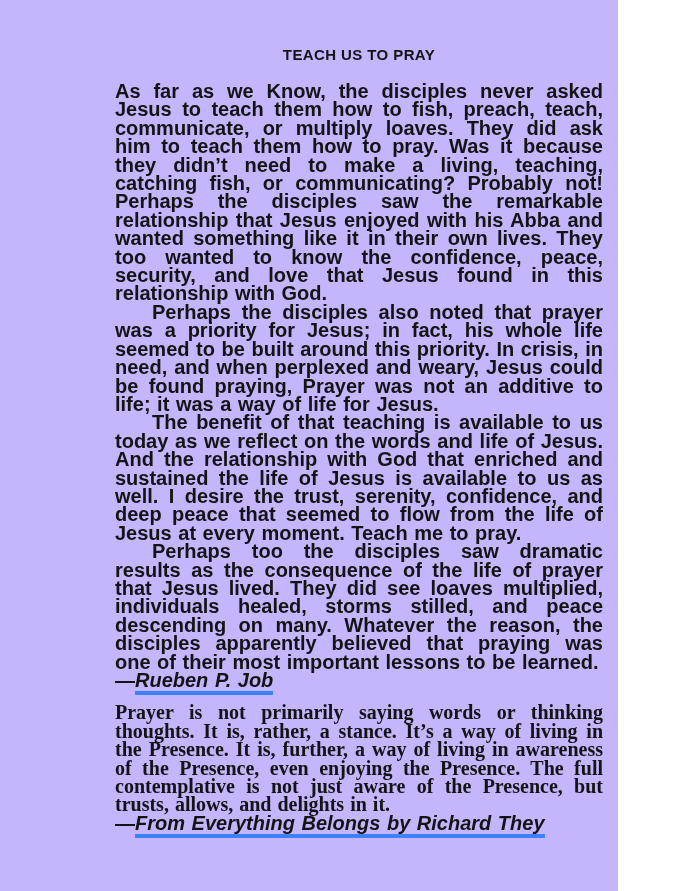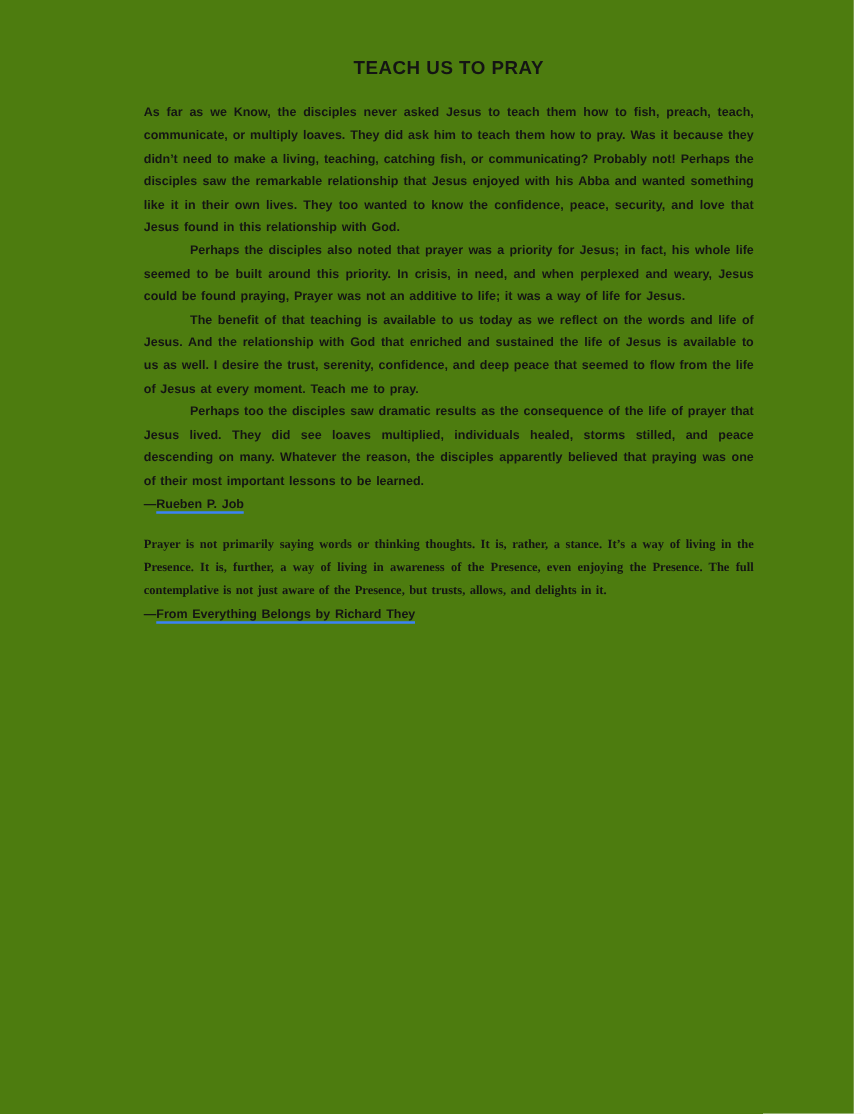--- a/index.html
+++ b/index.html
@@ -2,23 +2,23 @@
 <html><head>
 <meta charset="utf-8">
 <style>
   html, body {
     margin: 0;
     padding: 0;
     background: #ffffff;
   }
   .page {
     position: relative;
-    width: 683px;
+    width: 618px;
     height: 891px;
-    background: #4d7c0f;
+    background: #c4b5fd;
     overflow: hidden;
     font-family: "Liberation Sans", sans-serif;
     color: #141414;
   }
   .doc-title {
     position: absolute;
     top: 46px;
     left: 115px;
     width: 488px;
     margin: 0;
@@ -26,41 +26,42 @@
     font-size: 15px;
     font-weight: bold;
     letter-spacing: 0.4px;
     color: #141414;
   }
   .text-block {
     position: absolute;
     top: 82px;
     left: 115px;
     width: 488px;
-    font-size: 10px;
+    font-size: 20px;
     font-weight: bold;
     line-height: 18.4px;
     text-align: justify;
     word-spacing: 1px;
     color: #141414;
   }
   .text-block p {
     margin: 0;
   }
   .par-indent {
     text-indent: 37px;
   }
   .attribution {
     text-align: left;
   }
   .attribution .dash {
     font-style: normal;
   }
   .attribution .name {
-    border-bottom: 2px solid #3b82f6;
+    font-style: italic;
+    border-bottom: 4px solid #3b82f6;
     padding-bottom: 0px;
   }
   .quote-block {
     margin-top: 14px !important;
     font-family: Liberation Serif, serif;
   }
 </style>
 </head>
 <body>
 

